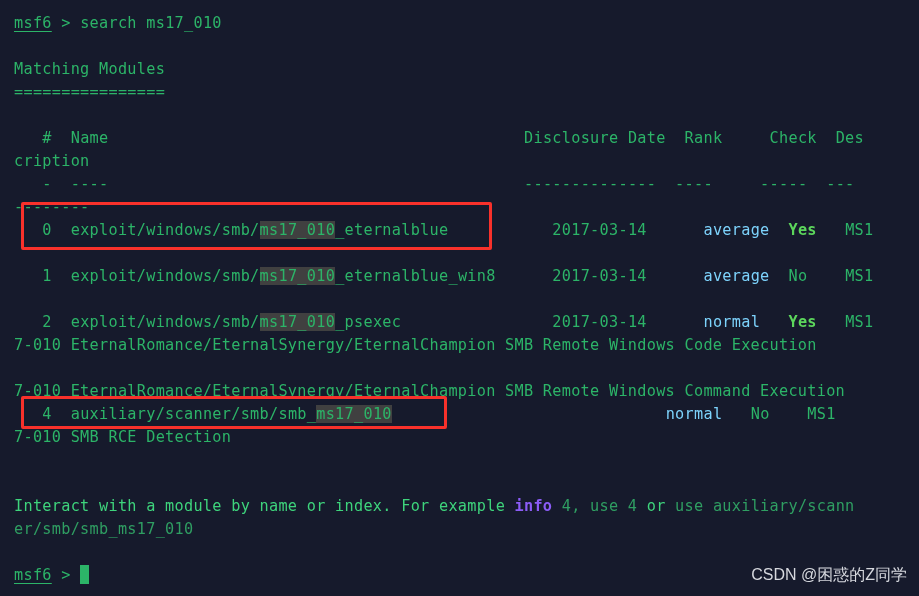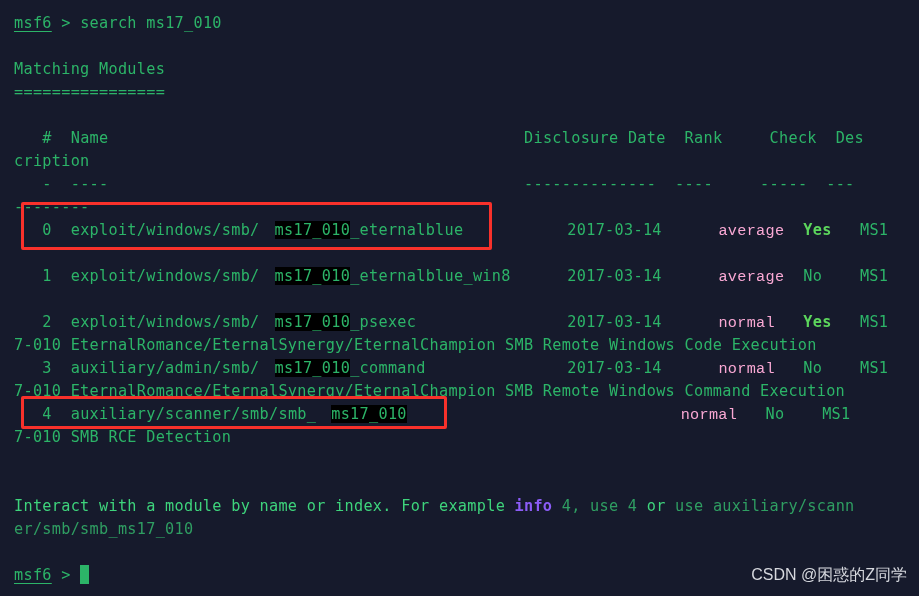--- a/index.html
+++ b/index.html
@@ -26,27 +26,26 @@
     left: 14px;
     white-space: pre;
     font-size: 15.2px;
     line-height: 23px;
     letter-spacing: 0.30px;
     color: #2cb468;
   }
   .g       { color: #2cb468; }
   .g-dim   { color: #2f9e62; }
   .g-bright{ color: #3ed47c; }
-  .g-soft  { color: #f9a8d4; font-family: Liberation Mono, monospace; }
+  .g-soft  { color: #7dd3fc; }
   .yes     { color: #5cd65c; font-weight: bold; }
   .blue    { color: #8b5cf6; font-weight: bold; }
   .hl {
-    background: #000000;
+    background: #404040;
     color: #2cb468;
-    margin-left: 15px;
   }
   .underline {
     text-decoration: underline;
     text-underline-offset: 3px;
   }
   .cursor {
     display: inline-block;
     width: 9px;
     height: 19px;
     background: #2cb468;
@@ -86,21 +85,20 @@
   <div class="line" style="top:173px;"><span>   </span><span>-</span><span>  </span><span>----</span><span>                                            </span><span>--------------</span><span>  </span><span>----</span><span>     </span><span>-----</span><span>  </span><span>---</span></div>
   <div class="line" style="top:196px;left:14px;">--------</div>
 
   <div class="line" style="top:219px;"><span>   </span><span>0</span><span>  </span><span>exploit/windows/smb/</span><span class="hl">ms17_010</span><span>_eternalblue</span><span>           </span><span>2017-03-14</span><span>      </span><span class="g-soft">average</span><span>  </span><span class="yes">Yes</span><span>   </span><span>MS1</span></div>
 
   <div class="line" style="top:265px;"><span>   </span><span>1</span><span>  </span><span>exploit/windows/smb/</span><span class="hl">ms17_010</span><span>_eternalblue_win8</span><span>      </span><span>2017-03-14</span><span>      </span><span class="g-soft">average</span><span>  </span><span class="g">No</span><span>    </span><span>MS1</span></div>
 
   <div class="line" style="top:311px;"><span>   </span><span>2</span><span>  </span><span>exploit/windows/smb/</span><span class="hl">ms17_010</span><span>_psexec</span><span>                </span><span>2017-03-14</span><span>      </span><span class="g-soft">normal</span><span>   </span><span class="yes">Yes</span><span>   </span><span>MS1</span></div>
   <div class="line" style="top:334px;left:14px;">7-010 EternalRomance/EternalSynergy/EternalChampion SMB Remote Windows Code Execution</div>
 
-  <div class="line" style="top:357px;"><span>   </span><span>3</span><span>  </span><span>auxiliary/admin/smb/</span><span class="hl">ms17_010</span><span>_command</span><span>               </span><span>2017-03-14</span><span>      </span><span class="g-soft">normal</span><span>   </span><span class="g">No</span><span>    </span><span>MS1</span></div>
   <div class="line" style="top:380px;left:14px;">7-010 EternalRomance/EternalSynergy/EternalChampion SMB Remote Windows Command Execution</div>
 
   <div class="line" style="top:403px;"><span>   </span><span>4</span><span>  </span><span>auxiliary/scanner/smb/smb_</span><span class="hl">ms17_010</span><span>                             </span><span class="g-soft">normal</span><span>   </span><span class="g">No</span><span>    </span><span>MS1</span></div>
   <div class="line" style="top:426px;left:14px;">7-010 SMB RCE Detection</div>
 
   <div class="line" style="top:495px;"><span class="g-bright">Interact with a module by name or index. For example </span><span class="blue">info</span><span class="g-dim"> 4, </span><span class="g-dim">use</span><span class="g-dim"> 4 </span><span class="g-bright">or</span><span class="g-dim"> </span><span class="g-dim">use</span><span class="g-dim"> auxiliary/scann</span></div>
   <div class="line g-dim" style="top:518px;left:14px;">er/smb/smb_ms17_010</div>
 
   <div class="line" style="top:564px;"><span class="g underline">msf6</span><span> </span><span class="g">&gt;</span><span> </span><span class="cursor"></span></div>
 

